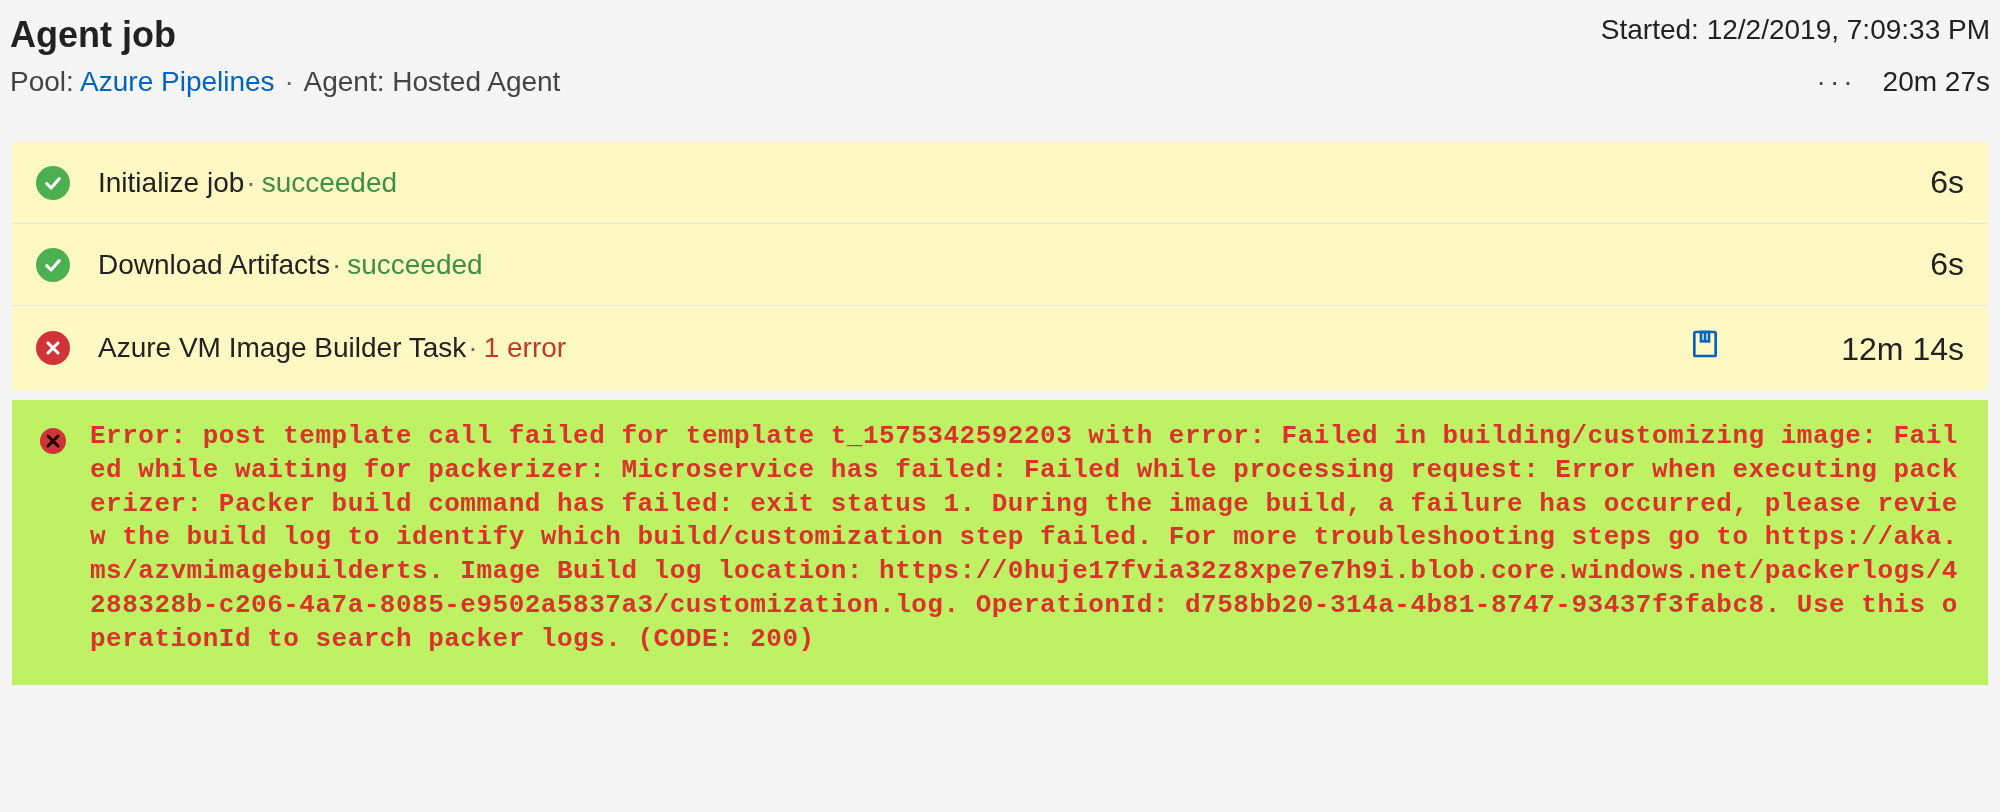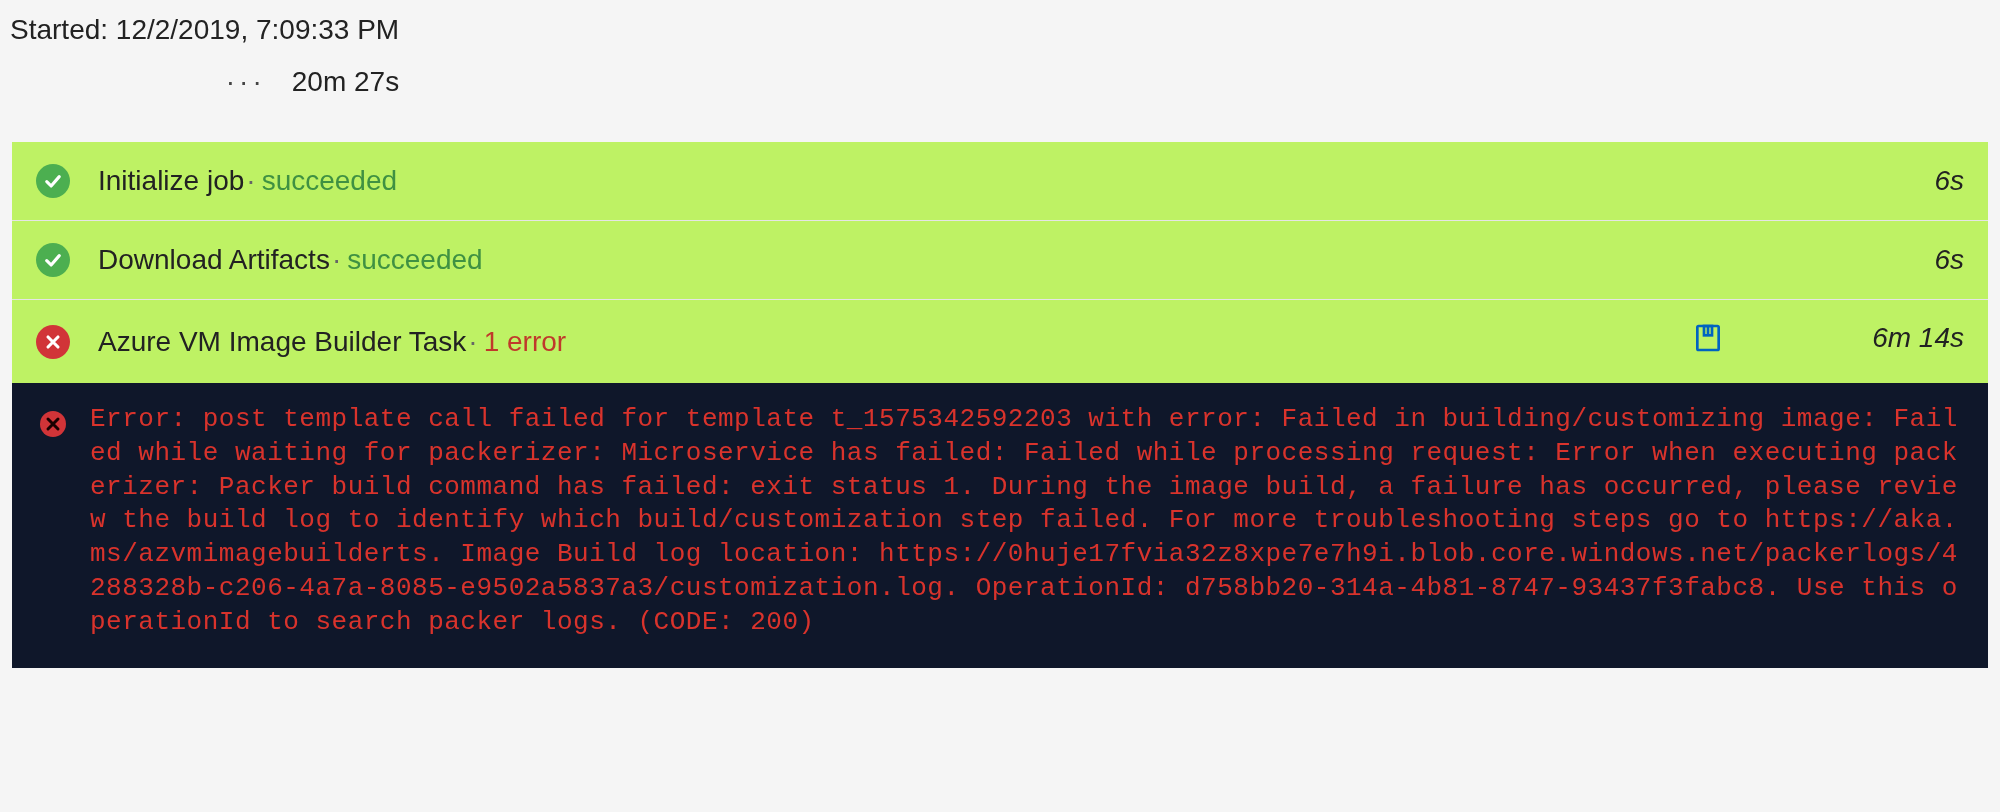--- a/index.html
+++ b/index.html
@@ -47,21 +47,21 @@
     font-size: 28px;
   }
   .more-dots {
     font-size: 28px;
     letter-spacing: 4px;
     color: #444;
     cursor: pointer;
   }
   .steps {
     margin: 30px 12px 0 12px;
-    background: #bef264;
+    background: #fef9c3;
   }
   .step-row {
     display: flex;
     align-items: center;
     padding: 22px 24px;
     border-bottom: 1px solid #e5e5e5;
     font-size: 28px;
   }
   .step-row:last-of-type { border-bottom: none; }
   .status-icon {
@@ -85,36 +85,36 @@
     color: #222;
   }
   .step-status {
     margin-left: 4px;
   }
   .status-text-success { color: #3f9142; }
   .status-text-error { color: #c0392b; text-align: right; }
   .step-right {
     margin-left: auto;
     display: flex;
-    align-items: flex-start;
+    align-items: flex-end;
     gap: 120px;
-    font-size: 28px;
-    font-style: italic;
+    font-size: 32px;
   }
   .artifact-icon svg { width: 32px; height: 32px; }
   .duration-cell {
     min-width: 120px;
     text-align: right;
   }
   .error-panel {
-    background: #0f172a;
+    background: #bef264;
     padding: 20px 28px 28px 28px;
     display: flex;
     align-items: flex-start;
-    margin: 0 12px;
+    margin: 10px 12px;
+    font-weight: bold;
   }
   .error-panel-icon {
     width: 26px;
     height: 26px;
     border-radius: 50%;
     background: #d13438;
     flex-shrink: 0;
     display: flex;
     align-items: center;
     justify-content: center;
@@ -129,20 +129,30 @@
     color: #d9332c;
     white-space: pre-wrap;
     word-break: break-all;
     letter-spacing: 0.5px;
   }
 </style>
 </head>
 <body>
 
 <div class="header">
+  <div class="header-left">
+    <h1>Agent job</h1>
+    <div class="pool-line">
+      <span>Pool:</span>
+      <a href="#">Azure Pipelines</a>
+      <span class="dot-sep"> · </span>
+      <span>Agent:</span>
+      <span>Hosted Agent</span>
+    </div>
+  </div>
   <div class="header-right">
     <div class="started-line">
       <span>Started:</span>
       <span>12/2/2019, 7:09:33 PM</span>
     </div>
     <div class="duration-line">
       <span class="more-dots">···</span>
       <span>20m 27s</span>
     </div>
   </div>
@@ -183,21 +193,21 @@
       </div>
       <span class="step-name">Azure VM Image Builder Task</span>
       <span class="dot-sep">  ·  </span>
       <span class="step-status status-text-error">1 error</span>
       <div class="step-right">
         <span class="artifact-icon"><svg viewBox="0 0 24 24">
             <rect x="4" y="3" width="16" height="18" rx="1" fill="none" stroke="#0064c1" stroke-width="2"></rect>
             <rect x="9" y="3" width="6" height="7" fill="none" stroke="#0064c1" stroke-width="2"></rect>
             <line x1="12" y1="3" x2="12" y2="10" stroke="#0064c1" stroke-width="2"></line>
           </svg></span>
-        <span class="duration-cell">6m 14s</span>
+        <span class="duration-cell">12m 14s</span>
       </div>
     </div>
   </div>
 
 <div class="error-panel">
   <div class="error-panel-icon">
     <svg viewBox="0 0 16 16">
         <path d="M3 3 L13 13 M13 3 L3 13" stroke="#1a0000" stroke-width="3" fill="none" stroke-linecap="round"></path>
       </svg>
   </div>

